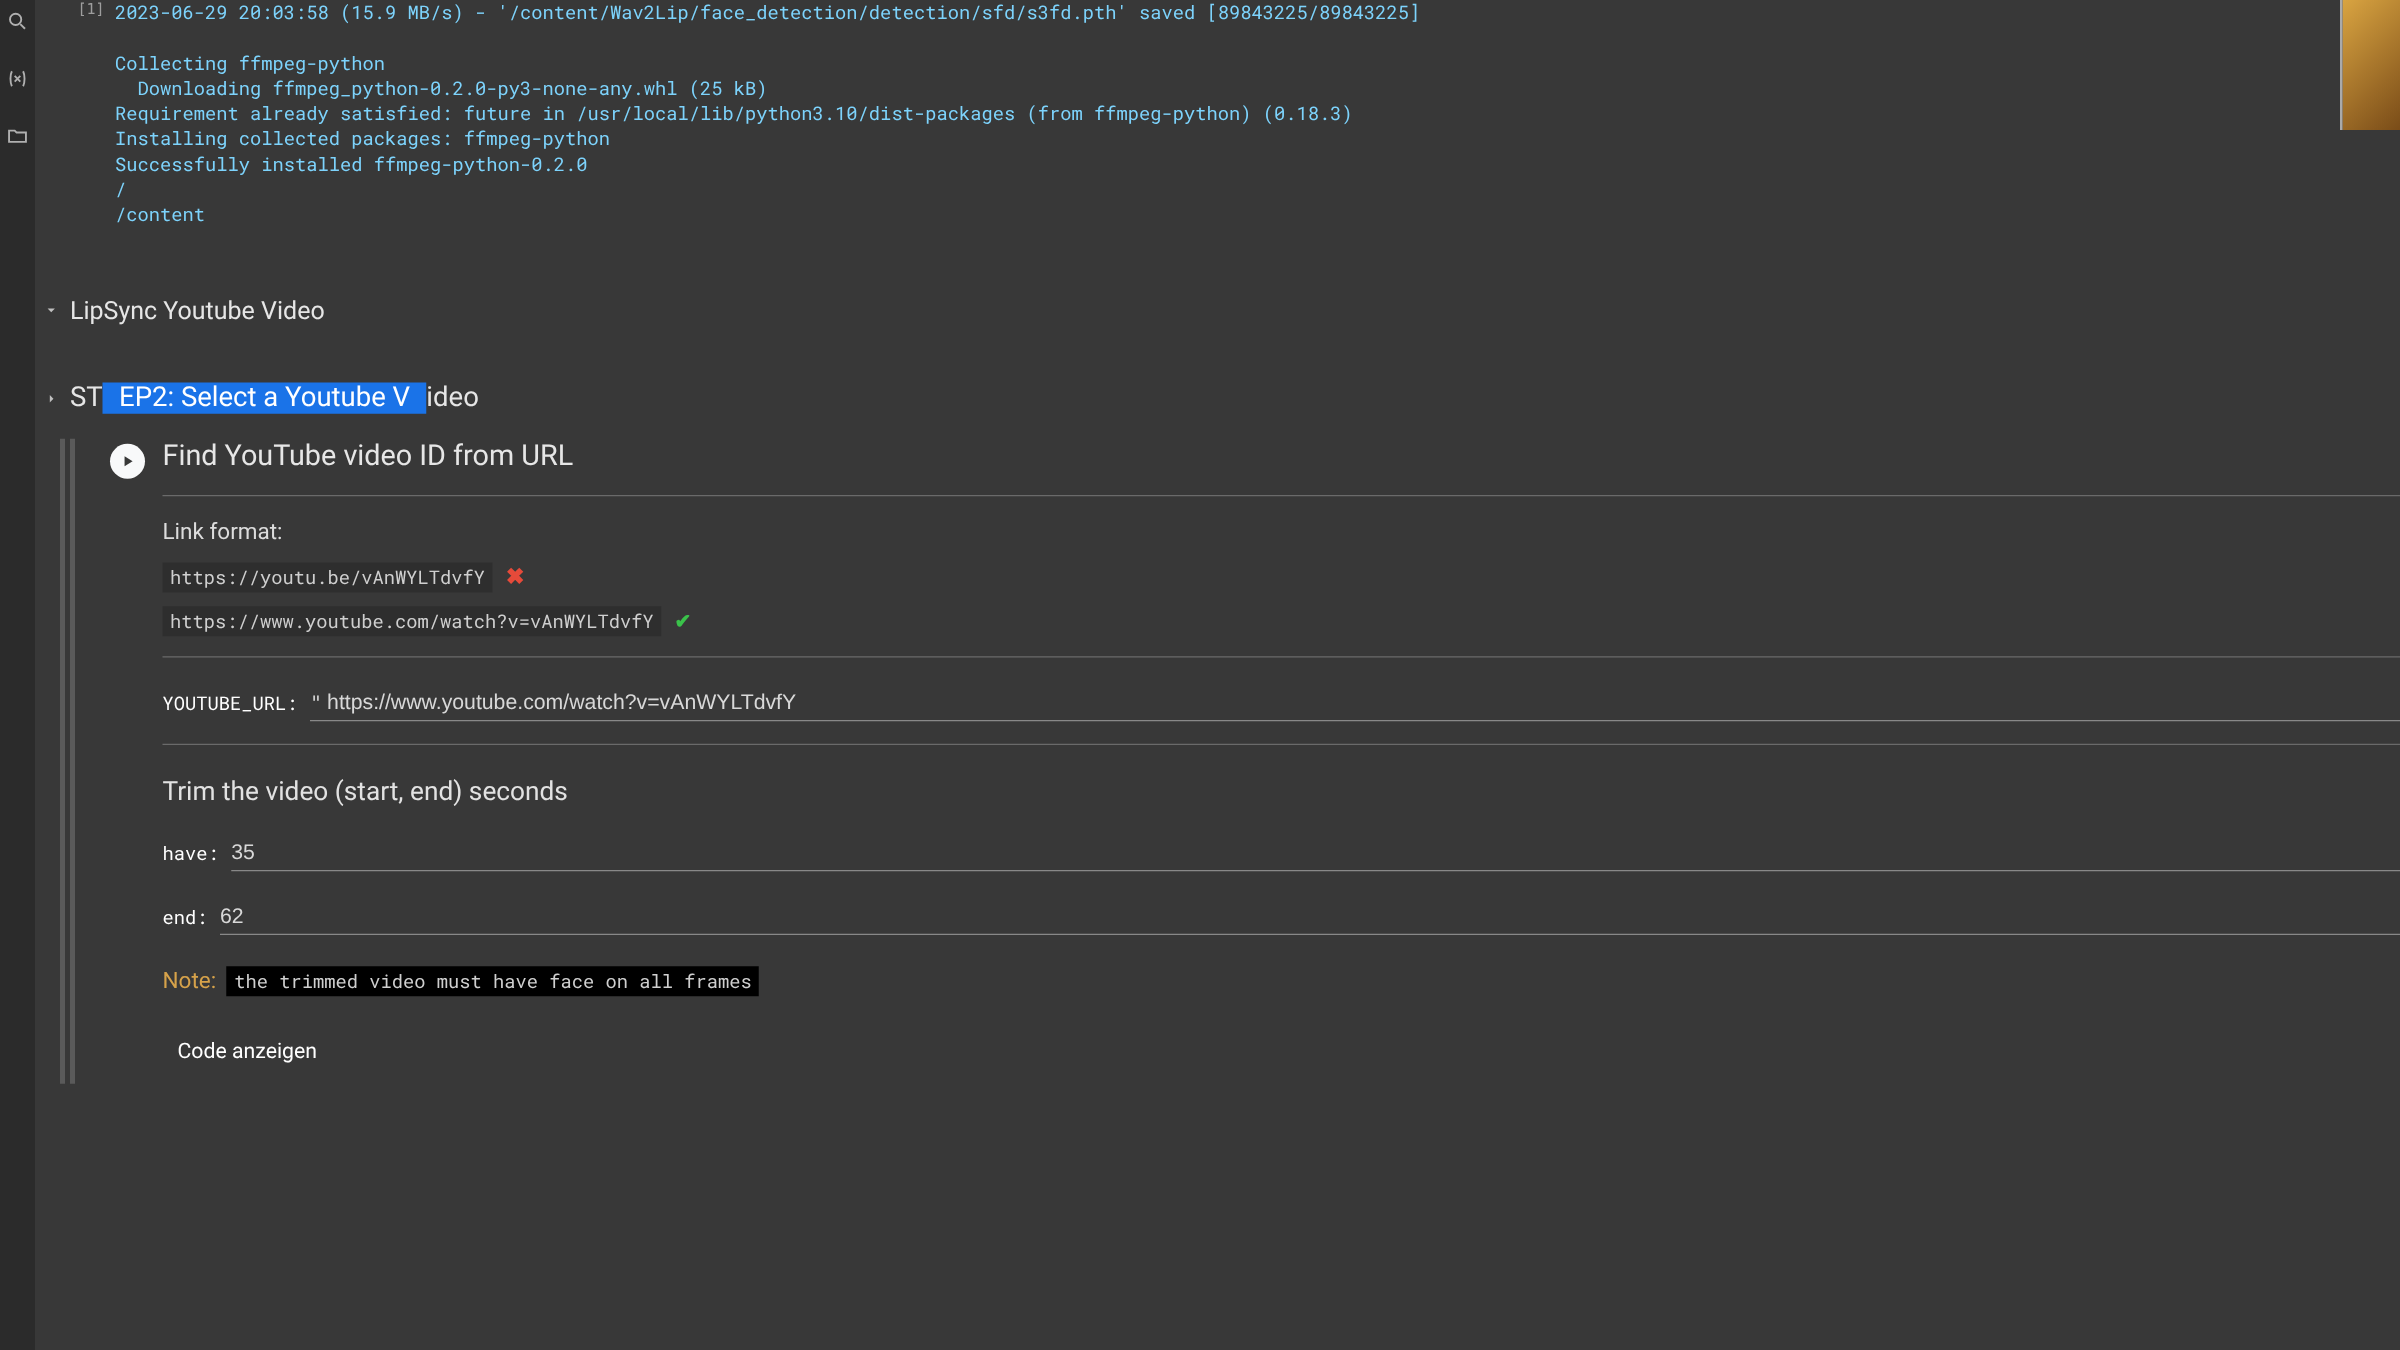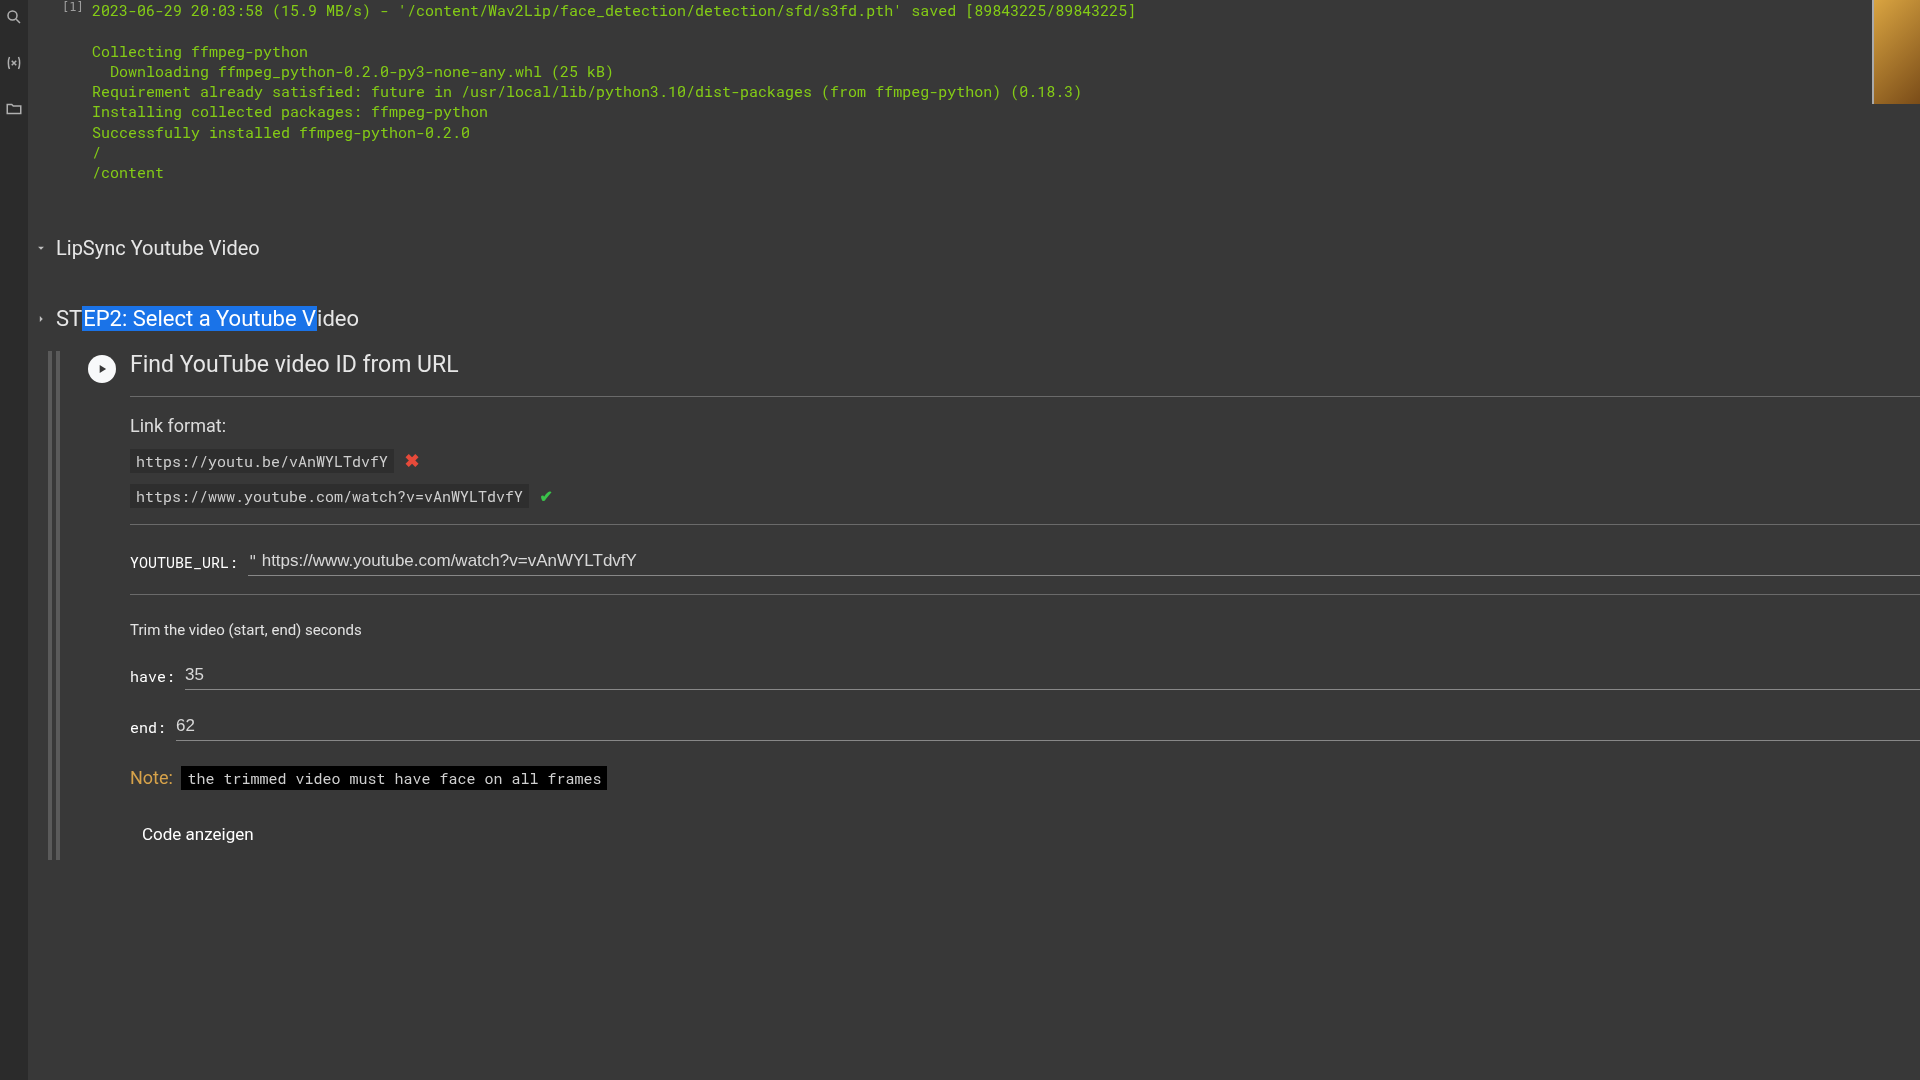--- a/index.html
+++ b/index.html
@@ -36,21 +36,21 @@
       position: absolute;
       left: 28px;
       top: 0;
       right: 0;
       bottom: 0;
       overflow: hidden;
     }
     .output-block {
       font-family: "Roboto Mono", Consolas, monospace;
       font-size: 15px;
-      color: #84cc16;
+      color: #7dd3fc;
       white-space: pre;
       padding: 0 0 0 64px;
       line-height: 1.35;
       margin-bottom: 48px;
     }
     .cell-gutter-label {
       font-family: monospace;
       font-size: 12px;
       color: #9e9e9e;
       position: absolute;
@@ -78,21 +78,21 @@
       height: 14px;
       display: inline-flex;
       align-items: center;
       justify-content: center;
       color: #c0c0c0;
     }
     .caret svg { width: 14px; height: 14px; }
     .highlighted-sel {
       background: #1a73e8;
       color: #fff;
-      padding: 0 1px;
+      padding: 0 13px;
     }
     .cell-wrap {
       display: flex;
       margin-left: 20px;
       margin-top: 14px;
     }
     .cell-left-border {
       width: 4px;
       background: #5a5a5a;
       margin-right: 4px;
@@ -178,21 +178,21 @@
     }
     .form-input {
       background: transparent;
       border: none;
       color: #d8d8d8;
       font-size: 17px;
       outline: none;
       width: 100%;
     }
     .trim-label-row {
-      font-size: 15px;
+      font-size: 21px;
       color: #e2e2e2;
       margin: 26px 0 10px 0;
     }
     .note-label {
       color: #d6a24a;
       font-size: 18px;
       margin-right: 4px;
       text-align: right;
     }
     .note-body {

